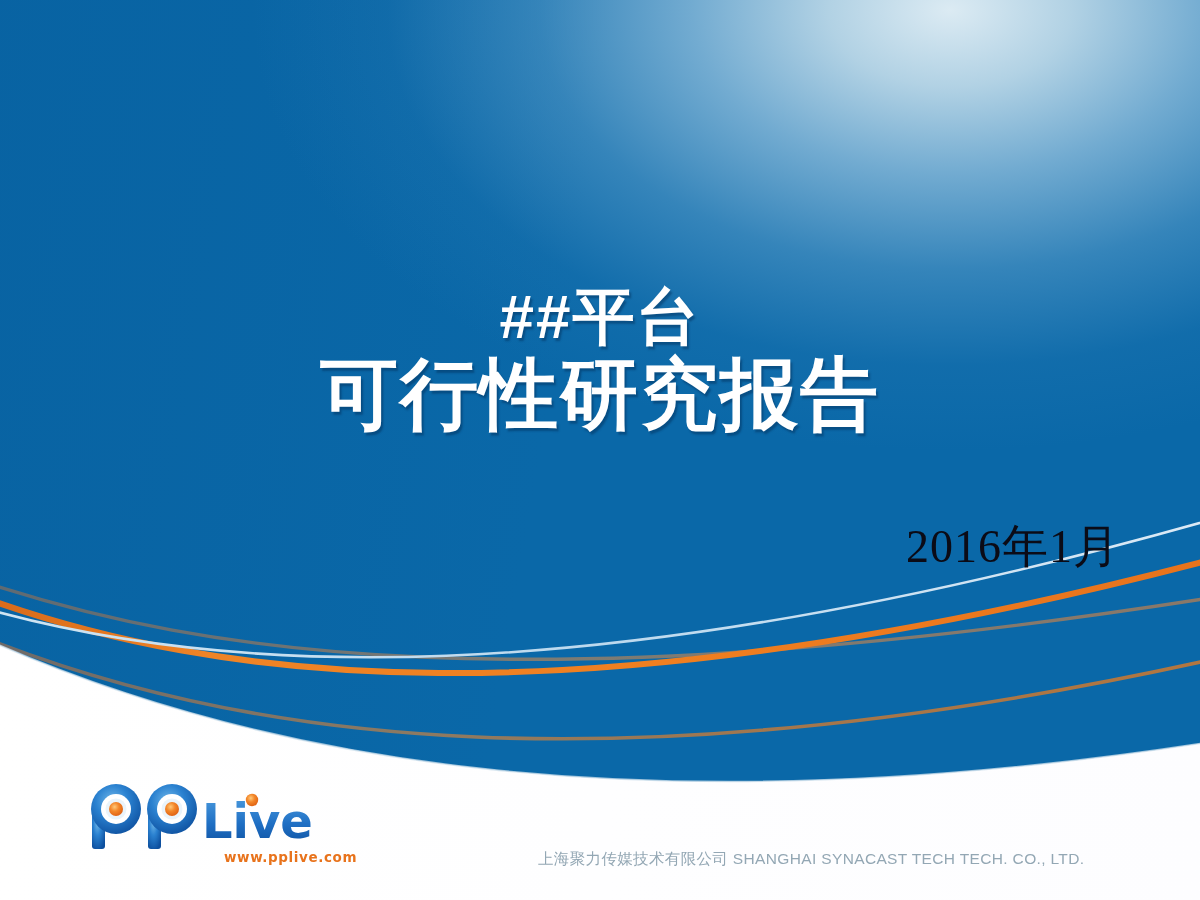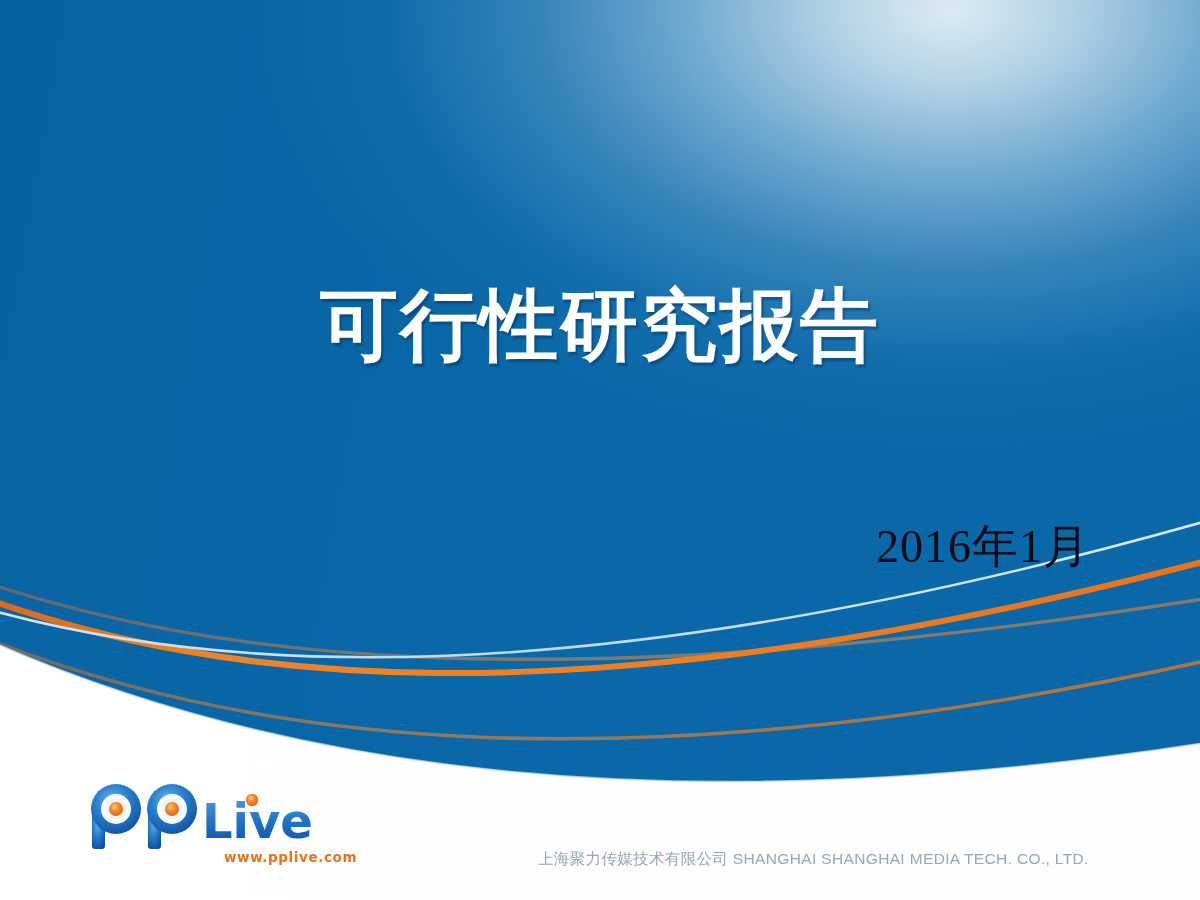--- a/index.html
+++ b/index.html
@@ -84,21 +84,21 @@
   .title-line-2 {
     font-size: 78px;
   }
 
   
   .date-text {
     position: absolute;
     left: 0;
     top: 516px;
     width: 1200px;
-    padding-right: 110px;
+    padding-right: 80px;
     box-sizing: border-box;
     text-align: right;
     font-size: 46px;
     color: #0b0b16;
     font-family: "Liberation Serif", serif;
     letter-spacing: 1px;
   }
 
   
   .logo {
@@ -187,20 +187,21 @@
     <path d="M -10,610 C 215,672 575,700 1210,520" fill="none" stroke="url(#gradLightBlue)" stroke-width="2.6"></path>
 
     <path d="M -10,640 C 250,742 620,790 1210,660" fill="none" stroke="url(#gradOrangeB)" stroke-width="3.6"></path>
 
     <path d="M -10,641 C 260,760 640,830 1210,742 L 1210,910 L -10,910 Z" fill="url(#gradWhiteEdge)"></path>
 
     <path d="M -10,641 C 260,760 640,830 1210,742" fill="none" stroke="#cfe0ec" stroke-width="1.6" opacity="0.75"></path>
   </svg>
 
   <div class="title-block">
+    <span class="title-line title-line-1">##平台</span>
     <span class="title-line title-line-2">可行性研究报告</span>
   </div>
 
   <div class="date-text">2016年1月</div>
 
   <div class="logo">
     <svg class="logo-mark" viewBox="0 0 270 66">
       <defs>
         <radialGradient id="ppOuter" cx="42%" cy="34%" r="72%">
           <stop offset="0%" stop-color="#6fb6e8"></stop>
@@ -232,15 +233,15 @@
       <circle cx="86" cy="26" r="7" fill="url(#ppCore)"></circle>
 
       <text x="116" y="55" font-family="DejaVu Sans, sans-serif" font-size="48" font-weight="bold" fill="url(#liveGrad)">Live</text>
 
       <circle cx="166" cy="17" r="6.2" fill="url(#ppCore)"></circle>
     </svg>
 
     <div class="logo-url">www.pplive.com</div>
   </div>
 
-  <div class="footer-text">上海聚力传媒技术有限公司 SHANGHAI SHANGHAI MEDIA TECH. CO., LTD.</div>
+  <div class="footer-text">上海聚力传媒技术有限公司 SHANGHAI SYNACAST TECH TECH. CO., LTD.</div>
 
 </div>
 
 </body></html>

